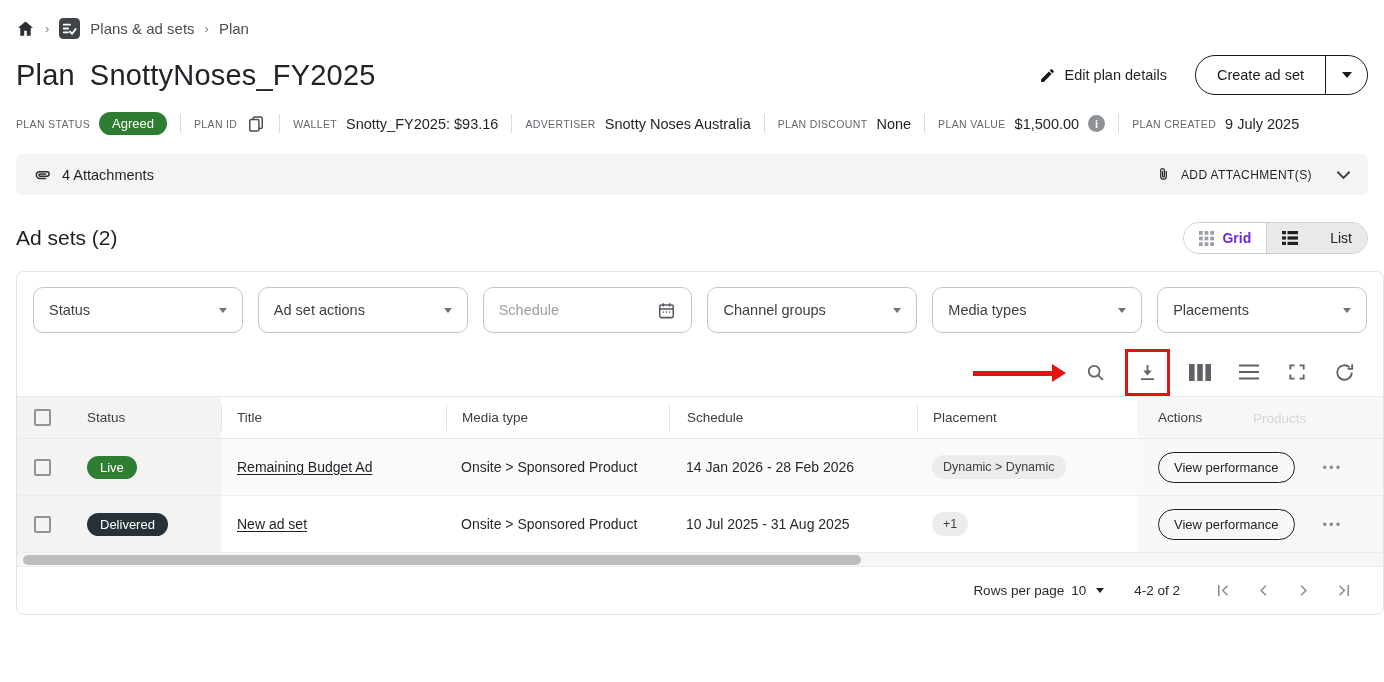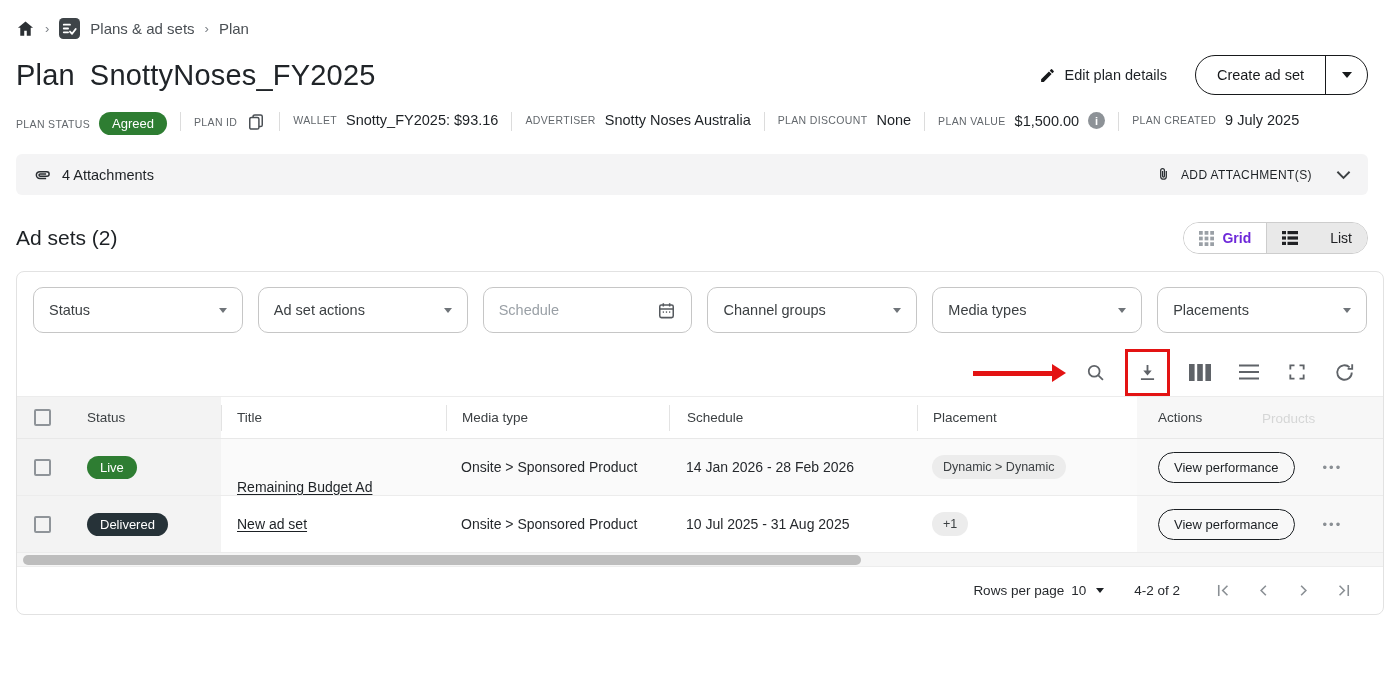--- a/index.html
+++ b/index.html
@@ -14,21 +14,21 @@
   .title-row { display:flex; align-items:center; padding:16px 16px 0 16px; }
   .page-title { font-size:29px; font-weight:400; color:#202428; letter-spacing:.2px; display:flex; gap:15px; }
   .title-actions { margin-left:auto; display:flex; align-items:center; gap:28px; }
   .edit-link { display:flex; align-items:center; gap:9px; font-size:14.5px; color:#1d2125; cursor:pointer; }
   .split-btn { display:flex; align-items:stretch; border:1.5px solid #17191b; border-radius:21px; height:40px; overflow:hidden; background:#fff; }
   .split-main { display:flex; align-items:center; padding:0 21px; font-size:14.5px; color:#17191b; cursor:pointer; }
   .split-caret { display:flex; align-items:center; justify-content:center; width:42px; border-left:1.5px solid #17191b; cursor:pointer; }
   .tri-down { width:0; height:0; border-left:5px solid transparent; border-right:5px solid transparent; border-top:6px solid #17191b; }
 
   
-  .meta-row { display:flex; align-items:flex-start; padding:17px 16px 0 16px; }
+  .meta-row { display:flex; align-items:center; padding:17px 16px 0 16px; }
   .meta-item { display:flex; align-items:center; gap:9px; white-space:nowrap; }
   .meta-label { font-size:10.5px; color:#63686d; letter-spacing:.35px; }
   .meta-value { font-size:14.5px; color:#1d2125; }
   .meta-div { width:1px; height:19px; background:#dcdcdc; margin:0 13px; }
   .badge { font-size:13px; color:#fff; padding:4px 13px; border-radius:999px; }
   .badge-green { background:#2e7d32; }
   .badge-dark { background:#263238; }
   .info-dot { width:17px; height:17px; border-radius:50%; background:#8d9297; color:#fff; font-size:11px; display:inline-flex; align-items:center; justify-content:center; font-weight:bold; cursor:pointer; }
 
   
@@ -71,21 +71,21 @@
   .col-check { width:48px; padding-left:17px; align-self:stretch; display:flex; align-items:center; }
   .col-status { width:156px; padding-left:22px; align-self:stretch; display:flex; align-items:center; }
   .pin-left { background:#f3f3f3; }
   .col-title { width:225px; padding-left:15px; border-left:1px solid #e3e3e3; align-self:stretch; display:flex; align-items:center; }
   .col-media { width:223px; padding-left:15px; align-self:stretch; display:flex; align-items:center; }
   .col-sched { width:248px; padding-left:17px; align-self:stretch; display:flex; align-items:center; }
   .col-place { width:220px; padding-left:15px; align-self:stretch; display:flex; align-items:center; }
   .col-actions { flex:1; padding-left:21px; align-self:stretch; display:flex; align-items:center; background:#f7f7f7; position:relative; }
   .thead .col-media, .thead .col-sched, .thead .col-place { border-left:1px solid #e3e3e3; }
   .thead .col-title, .thead .col-media, .thead .col-sched, .thead .col-place { height:26px; align-self:center; }
-  .ghost-col { position:absolute; left:125px; top:50%; transform:translateY(-50%); color:rgba(60,64,67,.18); font-size:13.5px; }
+  .ghost-col { position:absolute; left:116px; top:50%; transform:translateY(-50%); color:rgba(60,64,67,.18); font-size:13.5px; }
   .checkbox { width:17px; height:17px; border:2px solid #8f9499; border-radius:2px; background:transparent; cursor:pointer; }
   .link-title { text-decoration:underline; text-underline-offset:2px; color:#1d2125; cursor:pointer; }
   .chip { background:#ececec; border-radius:12px; padding:5px 11px; font-size:12.5px; color:#3c4043; white-space:nowrap; }
   .perf-btn { border:1.5px solid #1b1f23; border-radius:17px; padding:7px 15px; font-size:13px; color:#1b1f23; background:transparent; cursor:pointer; font-family:"Liberation Sans",sans-serif; }
   .dots { margin-left:28px; color:#8a8f94; font-size:13px; letter-spacing:2px; cursor:pointer; }
 
   
   .hscroll { height:14px; background:#f6f6f6; position:relative; border-bottom:1px solid #ededed; }
   .hthumb { position:absolute; left:6px; top:2px; width:838px; height:10px; background:#bdbdbd; border-radius:6px; cursor:pointer; }
 
@@ -351,21 +351,21 @@
     </div>
   </div>
 
   <div class="trow row-alt">
     <div class="col-check pin-left">
       <span class="checkbox"></span>
     </div>
     <div class="col-status pin-left">
       <span class="badge badge-green">Live</span>
     </div>
-    <div class="col-title" style="border-left:1px solid transparent;align-items:flex-end;">
+    <div class="col-title" style="border-left:1px solid transparent;">
       <span class="link-title">Remaining Budget Ad</span>
     </div>
     <div class="col-media">
         <span>Onsite &gt; Sponsored Product</span>
       </div>
     <div class="col-sched">
         <span>14 Jan 2026 - 28 Feb 2026</span>
       </div>
     <div class="col-place">
         <span class="chip">Dynamic &gt; Dynamic</span>

